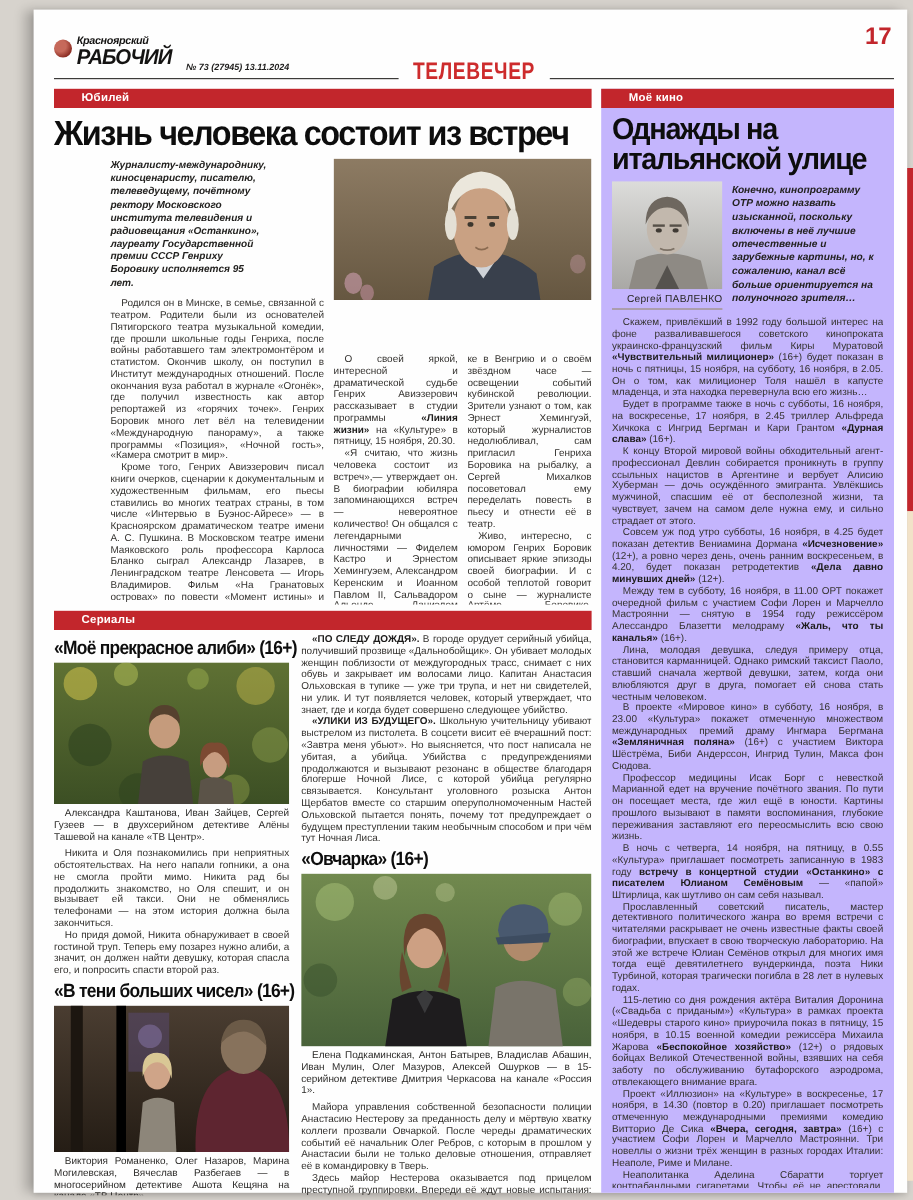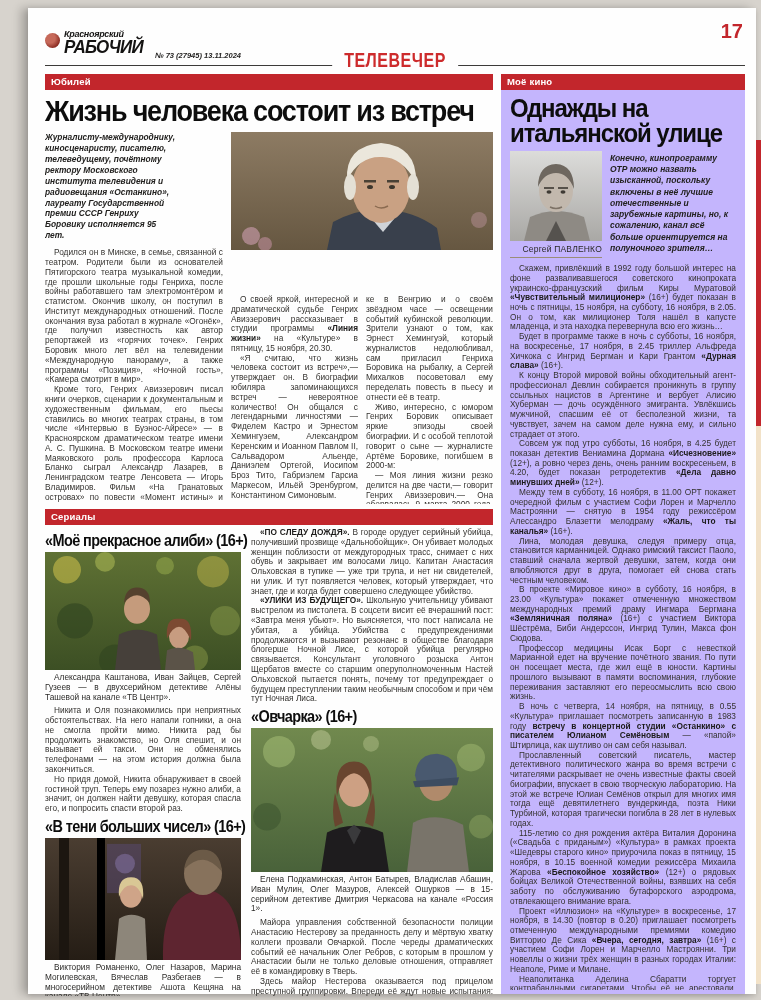--- a/index.html
+++ b/index.html
@@ -33,32 +33,32 @@
   }
   .page-num { position:absolute; right:2px; top:-4px; font-size:20px; font-weight:bold; color:#c2262c; }
 
   
   .main { position:absolute; left:17px; right:11px; top:66px; bottom:2px; display:flex; gap:8px; }
   .left-col { width:448px; }
   .right-col { width:244px; background:#c4b5fd; height:920px; }
 
   .kicker {
     background:#c2262c; color:#fff; font-weight:bold; font-size:9.5px;
-    padding:2px 6px 3px; letter-spacing:0.2px;
+    padding:2px 23px 3px; letter-spacing:0.2px;
   }
   .headline1 {
     font-size:27px; font-weight:bold; letter-spacing:-1.2px; color:#0d0d0d;
     margin:5px 0 6px; transform:scaleY(1.08); transform-origin:left top; white-space:nowrap;
   }
   .para { font-size:8.3px; line-height:1.18; text-align:justify; text-indent:9px; color:#34322f; margin:0; }
   .para b { color:#1c1b1a; }
   .no-first-indent .para:first-child { text-indent:0; }
 
   .jub-body { display:flex; gap:8px; height:372px; overflow:hidden; }
-  .jub-c1 { width:178px; }
+  .jub-c1 { width:178px;margin-left:47px; }
   .lead { width:132px; font-size:8.4px; font-weight:bold; font-style:italic; line-height:1.3; color:#232220; margin-bottom:7px; text-align:left; }
   .jub-right { flex:1; display:flex; flex-direction:column;gap:40px; }
   .jub-photo { width:100%; height:118px; margin-bottom:5px; }
   .jub-cols { display:flex; gap:8px; flex:1; overflow:hidden; }
   .jub-c2, .jub-c3 { flex:1; }
 
   .serials-bar { margin-top:5px; }
   .serials { display:flex; gap:10px; height:468px; overflow:hidden; margin-top:3px; }
   .ser-left { width:196px; }
   .ser-right { flex:1; }

